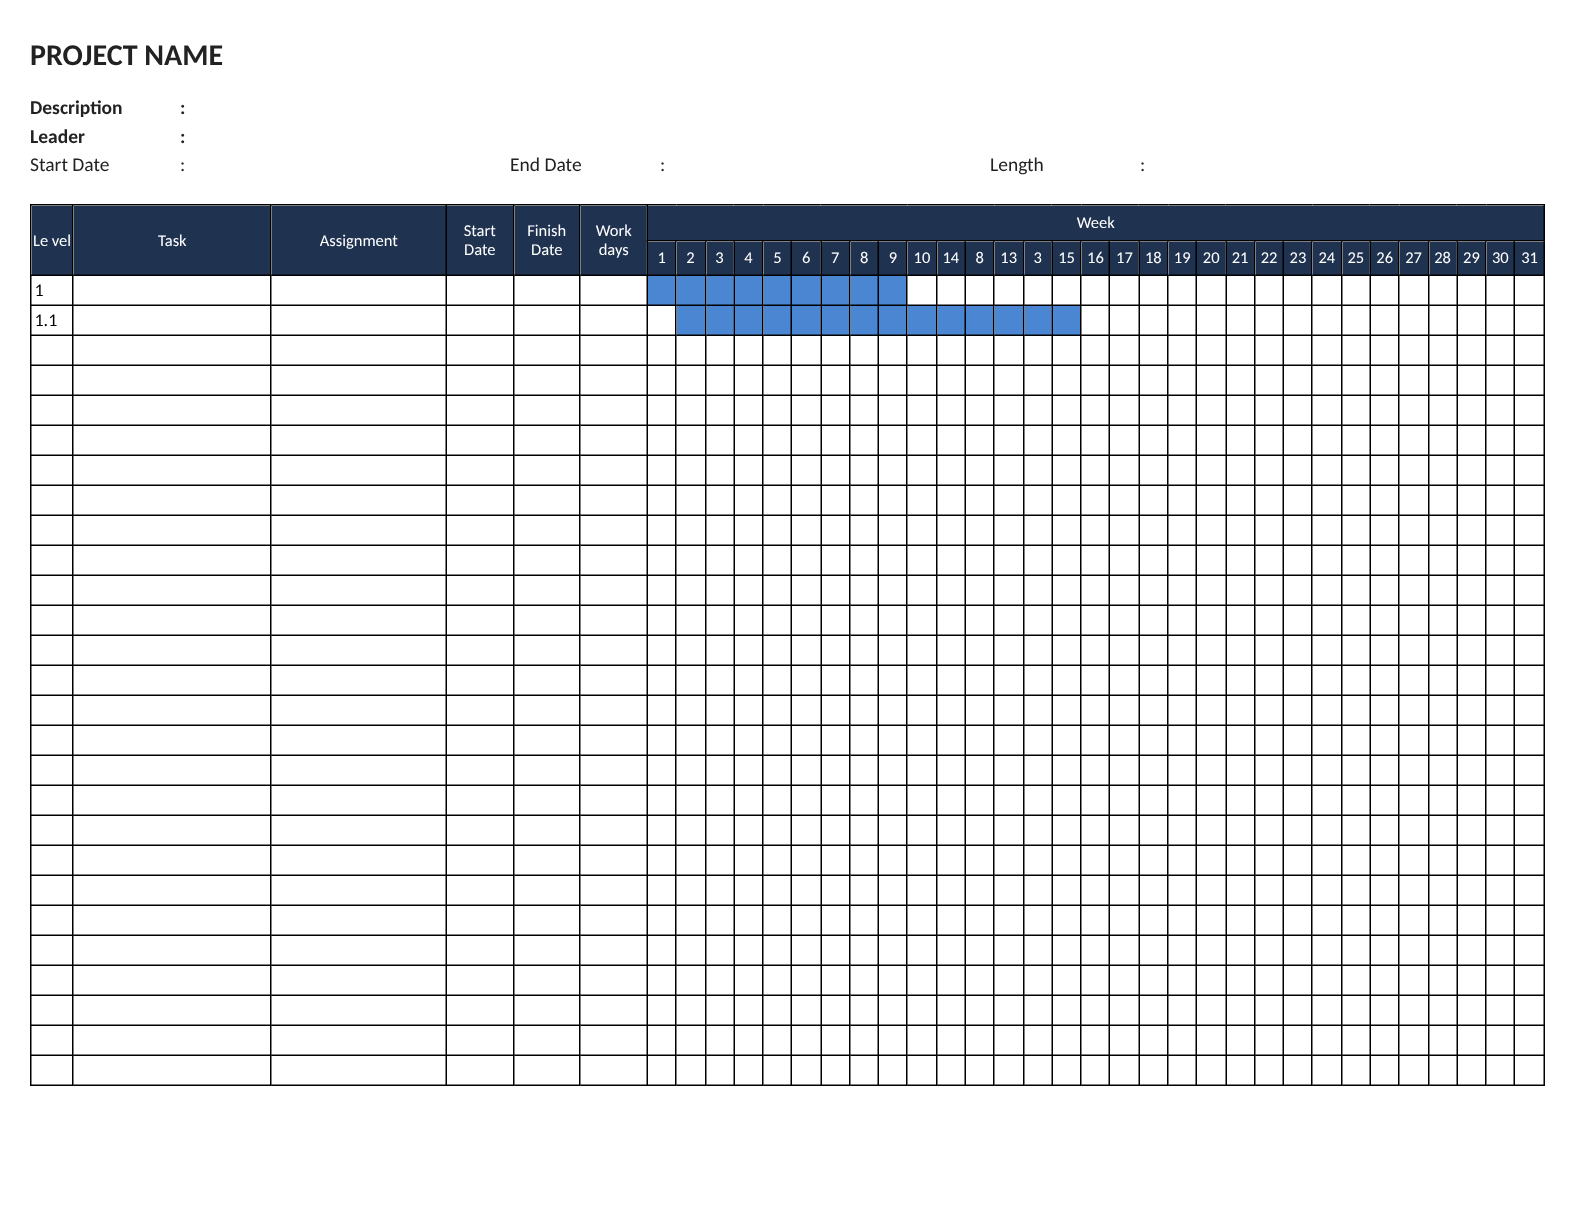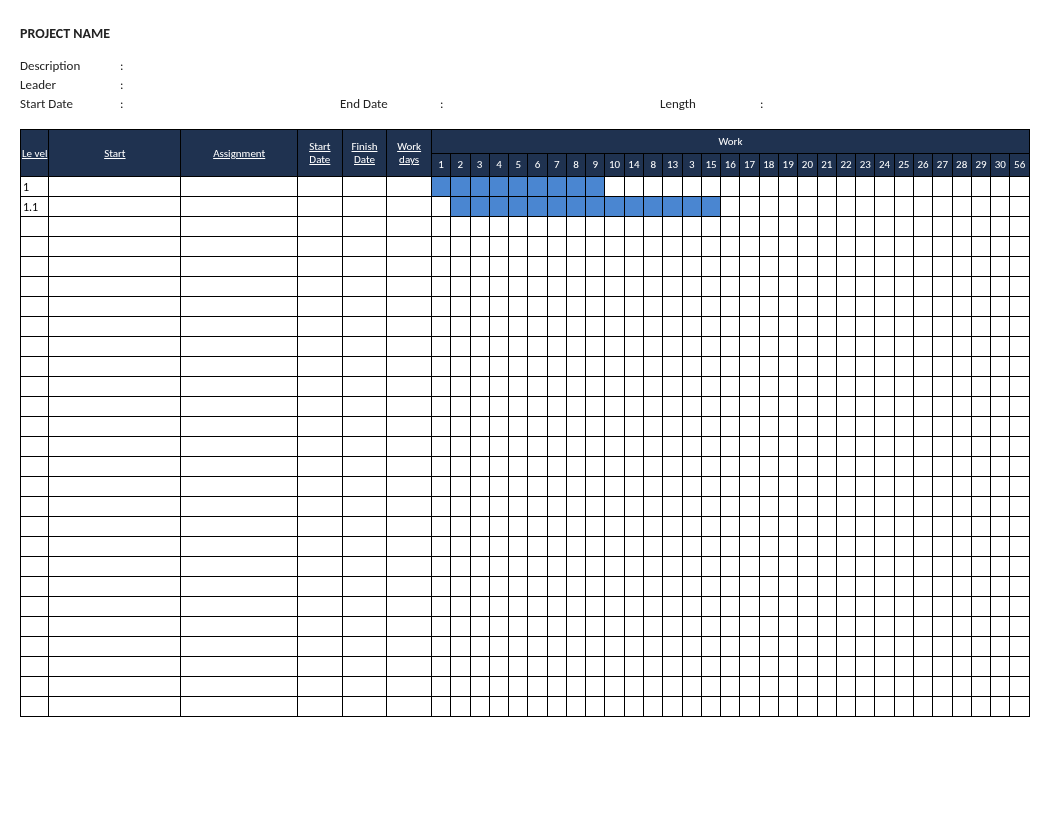--- a/index.html
+++ b/index.html
@@ -4,33 +4,34 @@
 <style>
   * { box-sizing: border-box; }
   body {
     margin: 0;
     padding: 25px 20px;
     font-family: Calibri, Arial, sans-serif;
     background: #fff;
     width: 1056px;
   }
   .title {
-    font-size: 14px;
+    font-size: 20px;
     font-weight: bold;
     color: #222;
     margin-bottom: 16px;
   }
   .meta {
     font-size: 13px;
     color: #222;
     margin-bottom: 18px;
   }
   .meta-row {
     display: flex;
     margin-bottom: 4px;
+    font-weight: bold;
   }
   .meta-label {
     width: 100px;
   }
   .meta-colon {
     width: 10px;
   }
   .meta-row2 {
     display: flex;
     gap: 0;
@@ -54,21 +55,20 @@
     background: #1f3250;
     color: #fff;
     font-size: 11px;
     font-weight: normal;
     text-align: center;
     vertical-align: middle;
     height: 18px;
   }
   table.gantt th.h2 {
     height: 47px;
-    text-decoration: underline;
   }
   table.gantt td {
     height: 20px;
     background: #fff;
     font-size: 12px;
     text-align: left;
     padding-left: 2px;
     color: #000;
   }
   table.gantt td.bar {
@@ -156,26 +156,26 @@
       <col class="col-day">
       <col class="col-day">
       <col class="col-day">
       <col class="col-day">
       <col class="col-day">
       <col class="col-day">
     </colgroup>
   <thead id="thead">
       <tr>
         <th rowspan="2" class="h2">Le vel</th>
-        <th rowspan="2" class="h2">Start</th>
+        <th rowspan="2" class="h2">Task</th>
         <th rowspan="2" class="h2">Assignment</th>
         <th rowspan="2" class="h2">Start Date</th>
         <th rowspan="2" class="h2">Finish Date</th>
         <th rowspan="2" class="h2">Work days</th>
-        <th colspan="31">Work</th>
+        <th colspan="31">Week</th>
       </tr>
       <tr>
         <th class="daynum">1</th>
         <th class="daynum">2</th>
         <th class="daynum">3</th>
         <th class="daynum">4</th>
         <th class="daynum">5</th>
         <th class="daynum">6</th>
         <th class="daynum">7</th>
         <th class="daynum">8</th>
@@ -194,21 +194,21 @@
         <th class="daynum">21</th>
         <th class="daynum">22</th>
         <th class="daynum">23</th>
         <th class="daynum">24</th>
         <th class="daynum">25</th>
         <th class="daynum">26</th>
         <th class="daynum">27</th>
         <th class="daynum">28</th>
         <th class="daynum">29</th>
         <th class="daynum">30</th>
-        <th class="daynum">56</th>
+        <th class="daynum">31</th>
       </tr>
     </thead>
   <tbody id="tbody">
       <tr>
         <td>1</td>
         <td></td>
         <td></td>
         <td></td>
         <td></td>
         <td></td>

